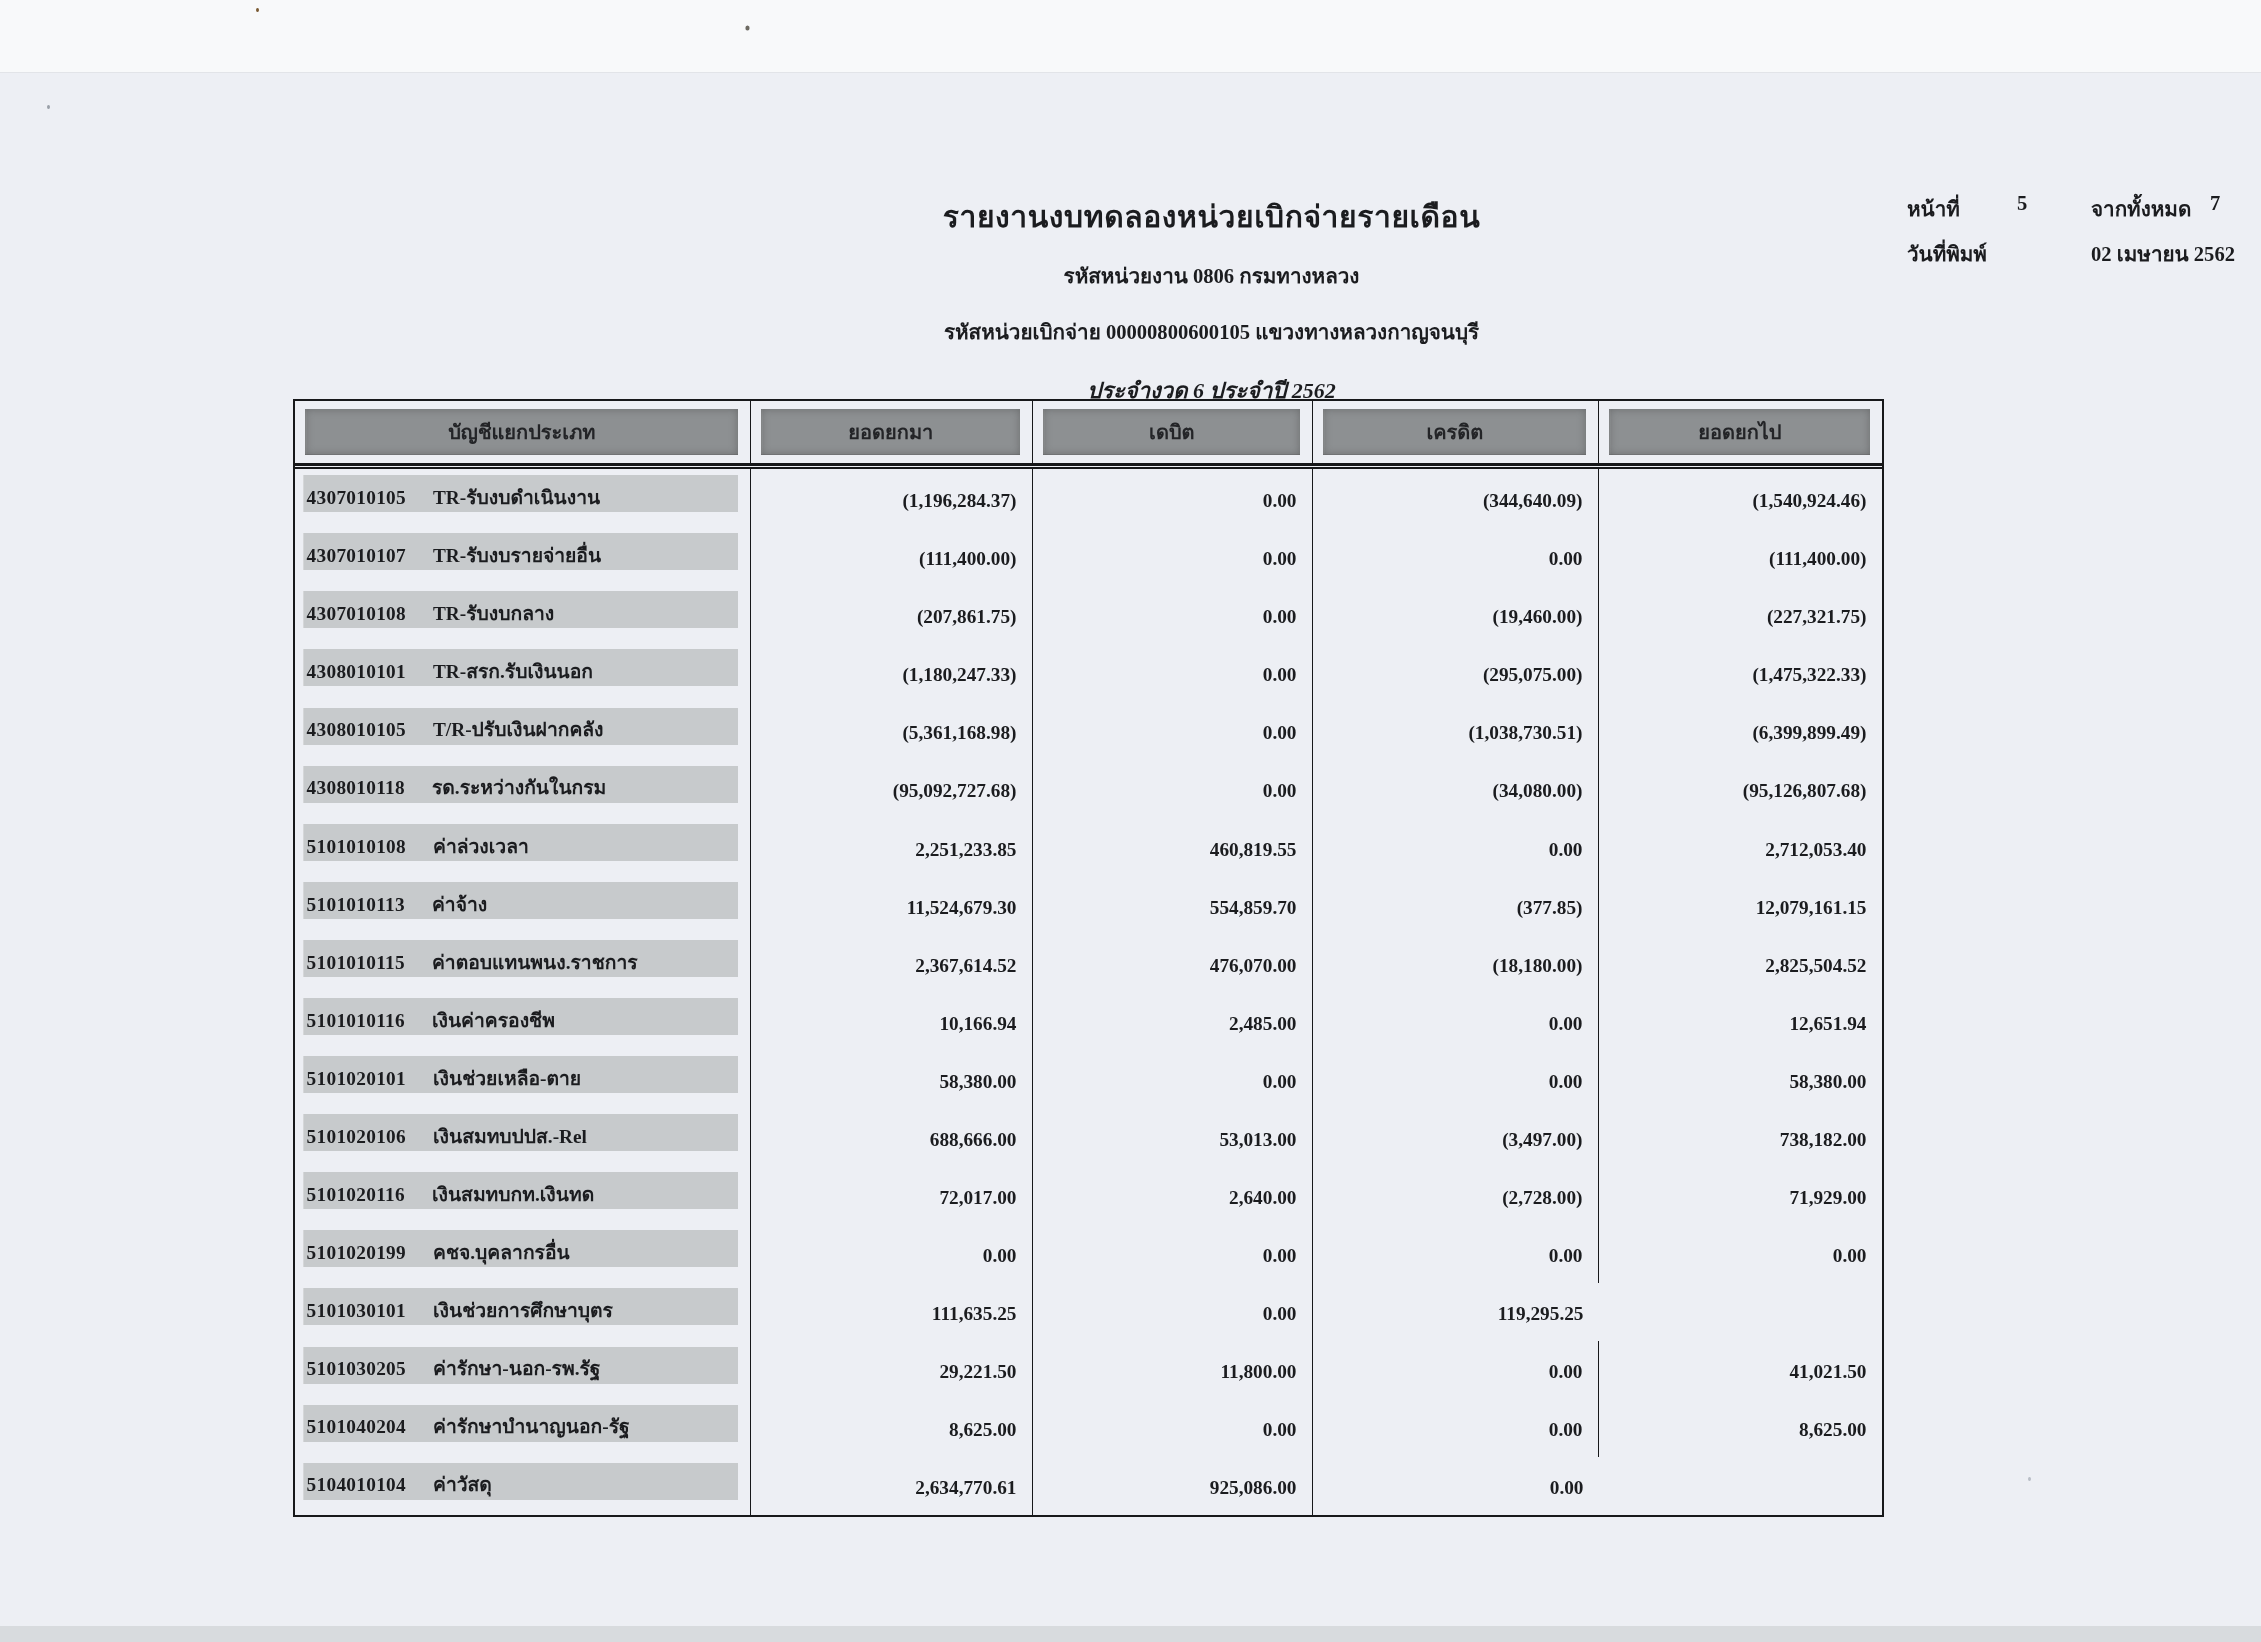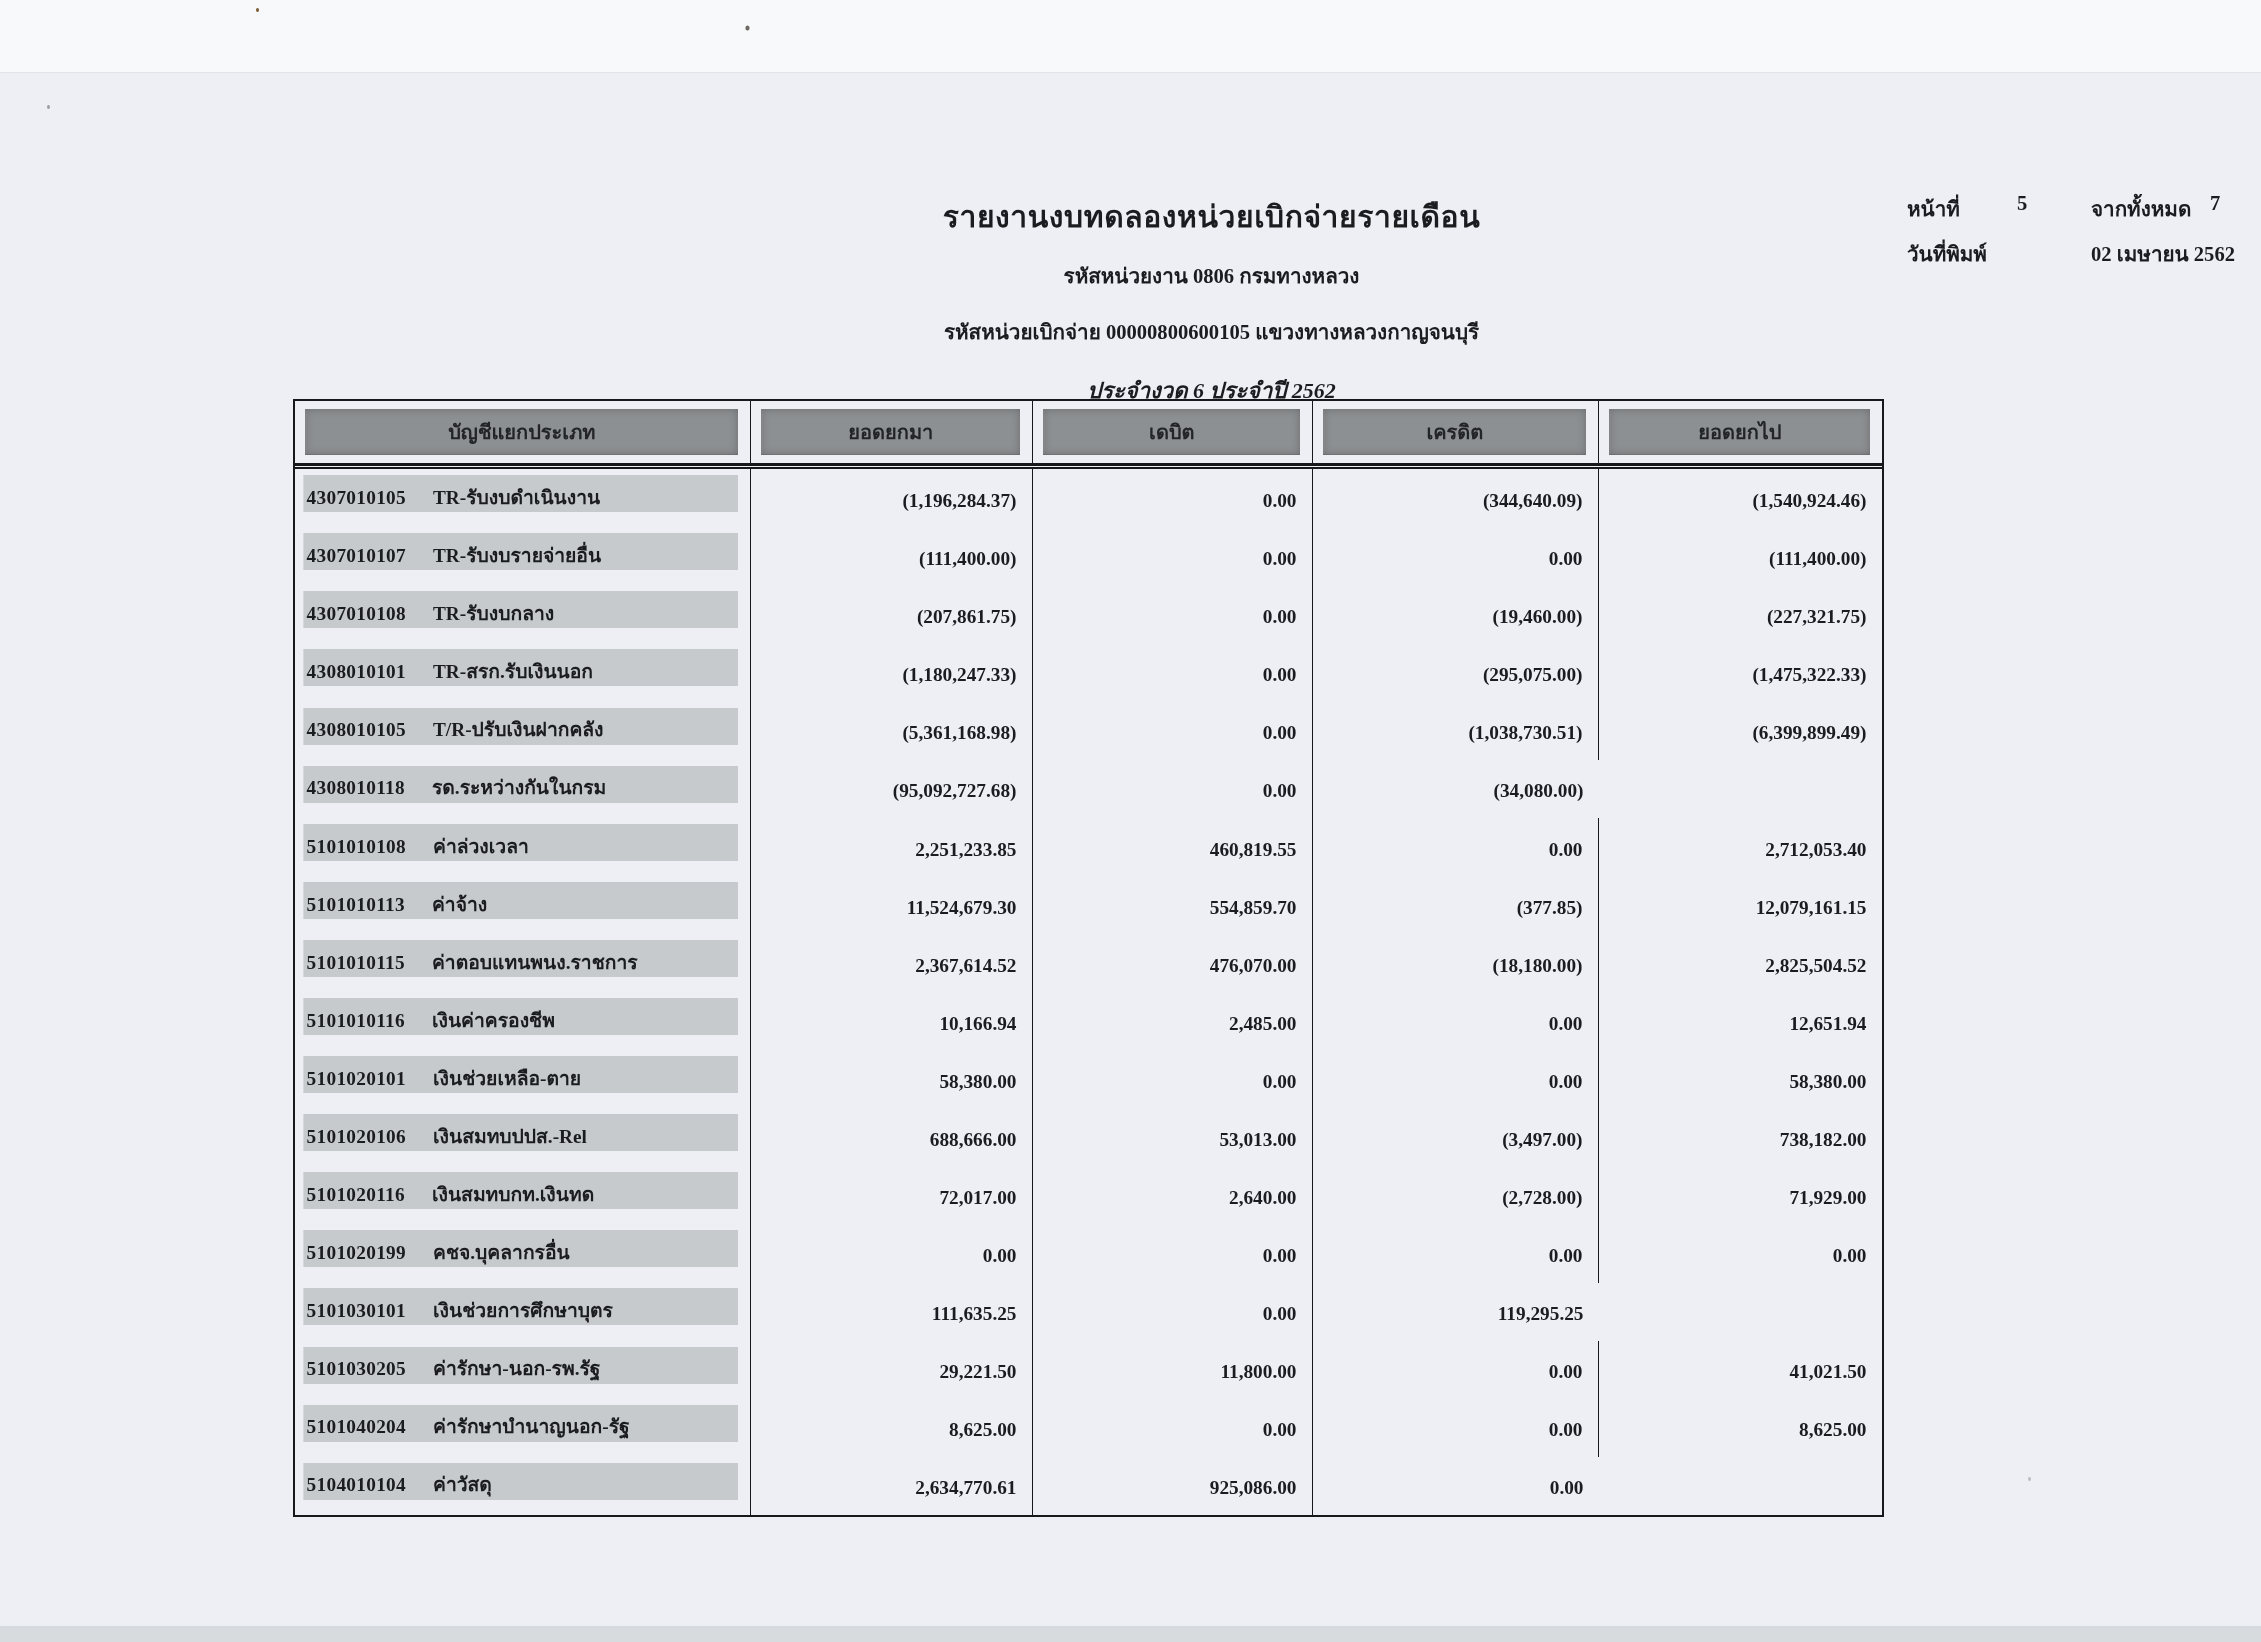--- a/index.html
+++ b/index.html
@@ -190,20 +190,21 @@
         <div class="cell acct">
           <span class="stripe"></span>
           <span class="acct-line">
             <span class="code">4308010118</span>
             <span class="aname">รด.ระหว่างกันในกรม</span>
           </span>
         </div>
         <div class="cell num">(95,092,727.68)</div>
         <div class="cell num">0.00</div>
         <div class="cell num">(34,080.00)</div>
+        <div class="cell num">(95,126,807.68)</div>
       </div>
 
       <div class="t-row">
         <div class="cell acct">
           <span class="stripe"></span>
           <span class="acct-line">
             <span class="code">5101010108</span>
             <span class="aname">ค่าล่วงเวลา</span>
           </span>
         </div>

